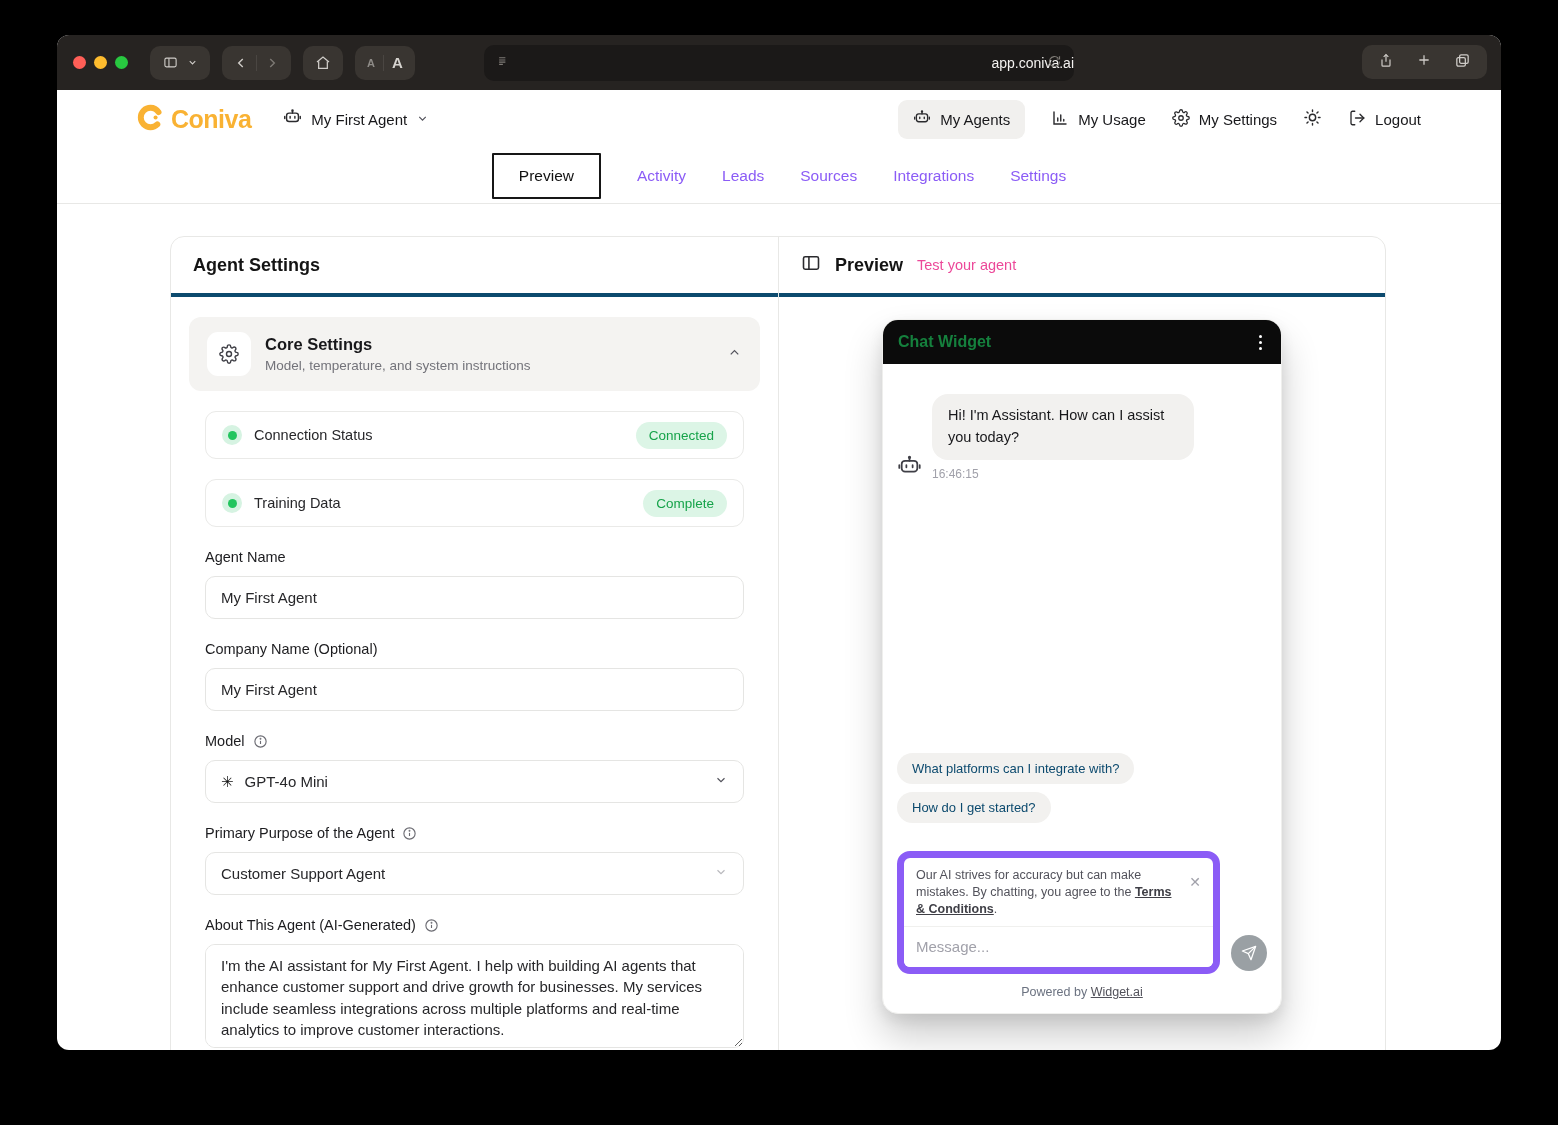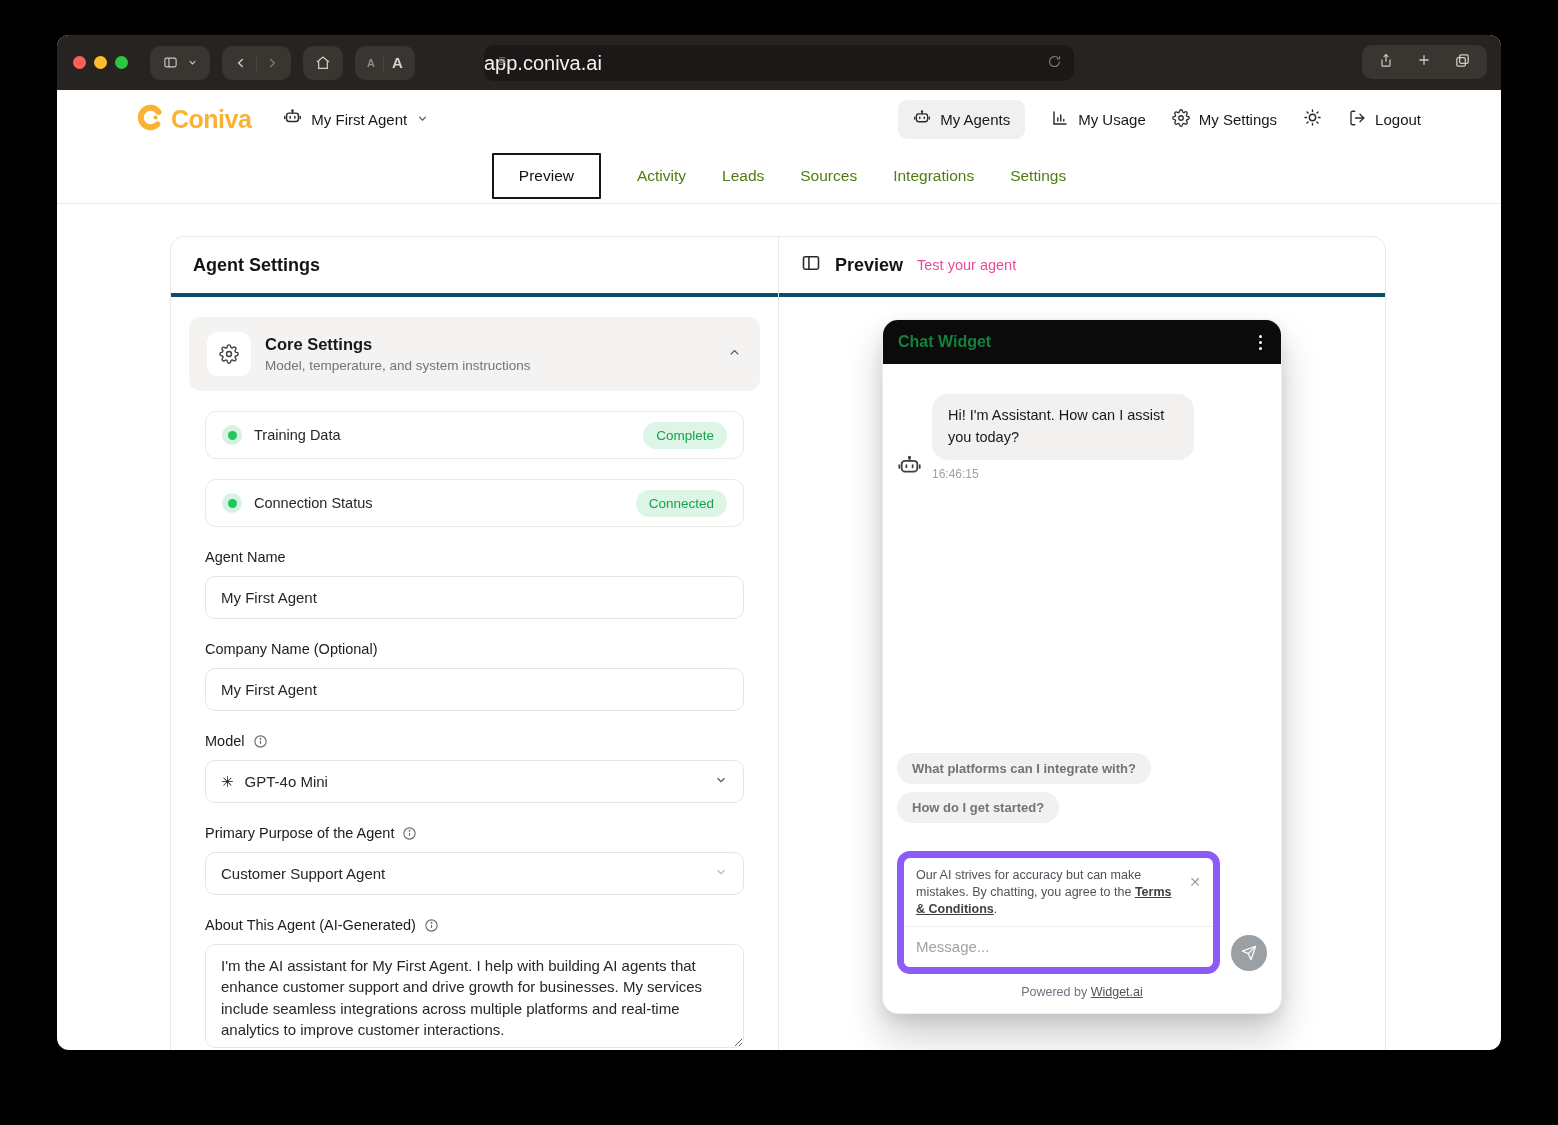--- a/index.html
+++ b/index.html
@@ -17,38 +17,38 @@
   .tl.red{ background:#FF5F57; } .tl.yellow{ background:#FEBC2E; } .tl.green{ background:#28C840; }
   .cbtn { background:#393531; border-radius:10px; height:34px; display:flex; align-items:center; justify-content:center;
           color:#cfccc8; gap:8px; padding:0 12px; margin-right:12px; }
   .cbtn svg { display:block; }
   .dim { color:#7d7974; }
   .aa-small { font-size:11px; color:#8e8b87; font-weight:600; }
   .aa-big { font-size:15px; color:#d6d3cf; font-weight:600; }
   .vsep { width:1px; height:16px; background:#4a4642; }
   .urlbar { position:absolute; left:50%; top:10px; transform:translateX(-50%); width:590px; height:36px;
             background:#1b1918; border-radius:10px; display:flex; align-items:center; padding:0 12px; }
-  .url-text { position:absolute; left:0; right:0; text-align:left; color:#f4f2f0; font-size:20px; }
+  .url-text { position:absolute; left:0; right:0; text-align:right; color:#f4f2f0; font-size:14px; }
   .chrome-right { position:absolute; right:14px; top:10px; height:34px; background:#393531; border-radius:10px;
                   display:flex; align-items:center; gap:22px; padding:0 16px; color:#cfccc8; }
 
   
   .app-header { height:58px; display:flex; align-items:center; padding:0 80px 0 80px; background:#fff; }
   .logo { display:flex; align-items:center; gap:7px; cursor:pointer; }
   .logo-text { font-size:25px; font-weight:800; color:#F9B233; letter-spacing:-0.5px; }
   .agent-selector { display:flex; align-items:center; gap:9px; margin-left:32px; font-size:15px; color:#18181b; font-weight:500; }
   .hnav { margin-left:auto; display:flex; align-items:center; gap:26px; }
   .hnav-item { display:flex; align-items:center; gap:9px; font-size:15px; color:#18181b; font-weight:500; cursor:pointer; }
   .hnav-item.active { background:#f1f0ee; border-radius:9px; padding:9px 15px;margin-left:37px; }
   .icon-dark { color:#2b2b2e; }
 
   
   .tabstrip { height:56px; background:#fff; border-bottom:1px solid #e8e8e6; display:flex; align-items:center;
               justify-content:center; gap:36px; }
-  .tab { font-size:15.5px; color:#4d7c0f; cursor:pointer; }
+  .tab { font-size:15.5px; color:#8b5cf6; cursor:pointer; }
   .tab.active { color:#111; border:2px solid #161616; background:#fff; padding:12px 25px; border-radius:1px; }
 
   
   .main-card { position:absolute; left:113px; top:201px; width:1216px; height:880px; background:#fff;
                border:1px solid #e8e8e6; border-radius:14px; display:flex; overflow:hidden; }
   .col-left { width:608px; border-right:1px solid #e8e8e6; display:flex; flex-direction:column; }
   .col-right { flex:1; display:flex; flex-direction:column; }
   .col-header { height:60px; flex:none; display:flex; align-items:center; gap:14px; padding:0 22px; border-bottom:4px solid #0c4a6e; }
   .col-title { font-size:18px; font-weight:700; color:#141414; }
   .col-sub { font-size:14.5px; color:#ec4899; }
@@ -89,21 +89,21 @@
   .w-menu { display:flex; flex-direction:column; gap:3px; cursor:pointer; padding:4px; }
   .w-menu i { width:3px; height:3px; border-radius:50%; background:#fff; }
   .w-body { flex:1; display:flex; flex-direction:column; padding:14px 14px 10px; overflow:hidden; }
   .msg-row { display:flex; align-items:flex-end; gap:10px; margin-top:16px; }
   .avatar { color:#3f3f46; flex:none; margin-bottom:-2px; }
   .msg-col { display:flex; flex-direction:column; gap:7px; }
   .bubble { background:#f2f1ef; border-radius:16px; padding:11px 16px; font-size:14.5px; line-height:1.5; color:#18181b; width:262px; }
   .tstamp { font-size:12px; color:#a1a1aa; }
   .w-spacer { flex:1; }
   .chips { display:flex; flex-direction:column; align-items:flex-start; gap:8px; }
-  .chip { background:#f2f1ef; border-radius:999px; padding:8px 15px; font-size:13px; color:#737373; cursor:pointer;font-weight:bold; }
+  .chip { background:#f2f1ef; border-radius:999px; padding:8px 15px; font-size:13px; color:#0c4a6e; cursor:pointer; }
   .composer-row { display:flex; align-items:flex-end; gap:11px; margin-top:28px; }
   .composer { flex:1; border:7px solid #8b5cf6; border-radius:13px; background:#fff; overflow:hidden; }
   .disclaimer { display:flex; gap:10px; padding:9px 12px 8px; border-bottom:1px solid #f0f0ee; }
   .disc-text { flex:1; font-size:12.5px; line-height:1.35; color:#52525b; }
   .disc-text a { color:#3f3f46; font-weight:600; text-decoration:underline; }
   .disc-close { color:#a1a1aa; font-size:14px; cursor:pointer; line-height:1; padding-top:8px; }
   .msg-input { border:none; outline:none; width:100%; padding:11px 12px 12px; font-size:15px; color:#18181b; font-family:inherit; }
   .msg-input::placeholder { color:#a1a1aa; }
   .send-btn { width:36px; height:36px; border-radius:50%; background:#9aa0a4; display:flex; align-items:center;
               justify-content:center; color:#fff; cursor:pointer; flex:none; margin-bottom:3px; }
@@ -312,29 +312,29 @@
                 </svg>
             </span>
           </div>
 
           <div class="section">
 
             <div class="status-row">
               <span class="dot-wrap">
                   <span class="dot"></span>
                 </span>
-              <span class="status-label">Training Data</span>
-              <span class="status-badge">Complete</span>
+              <span class="status-label">Connection Status</span>
+              <span class="status-badge">Connected</span>
             </div>
             <div class="status-row">
               <span class="dot-wrap">
                   <span class="dot"></span>
                 </span>
-              <span class="status-label">Connection Status</span>
-              <span class="status-badge">Connected</span>
+              <span class="status-label">Training Data</span>
+              <span class="status-badge">Complete</span>
             </div>
 
             <div class="field-label">Agent Name</div>
             <input class="tinput" type="text" value="My First Agent" style="">
 
             <div class="field-label">Company Name (Optional)</div>
             <input class="tinput" type="text" value="My First Agent" style="">
 
             <div class="field-label">
               <span>Model</span>

